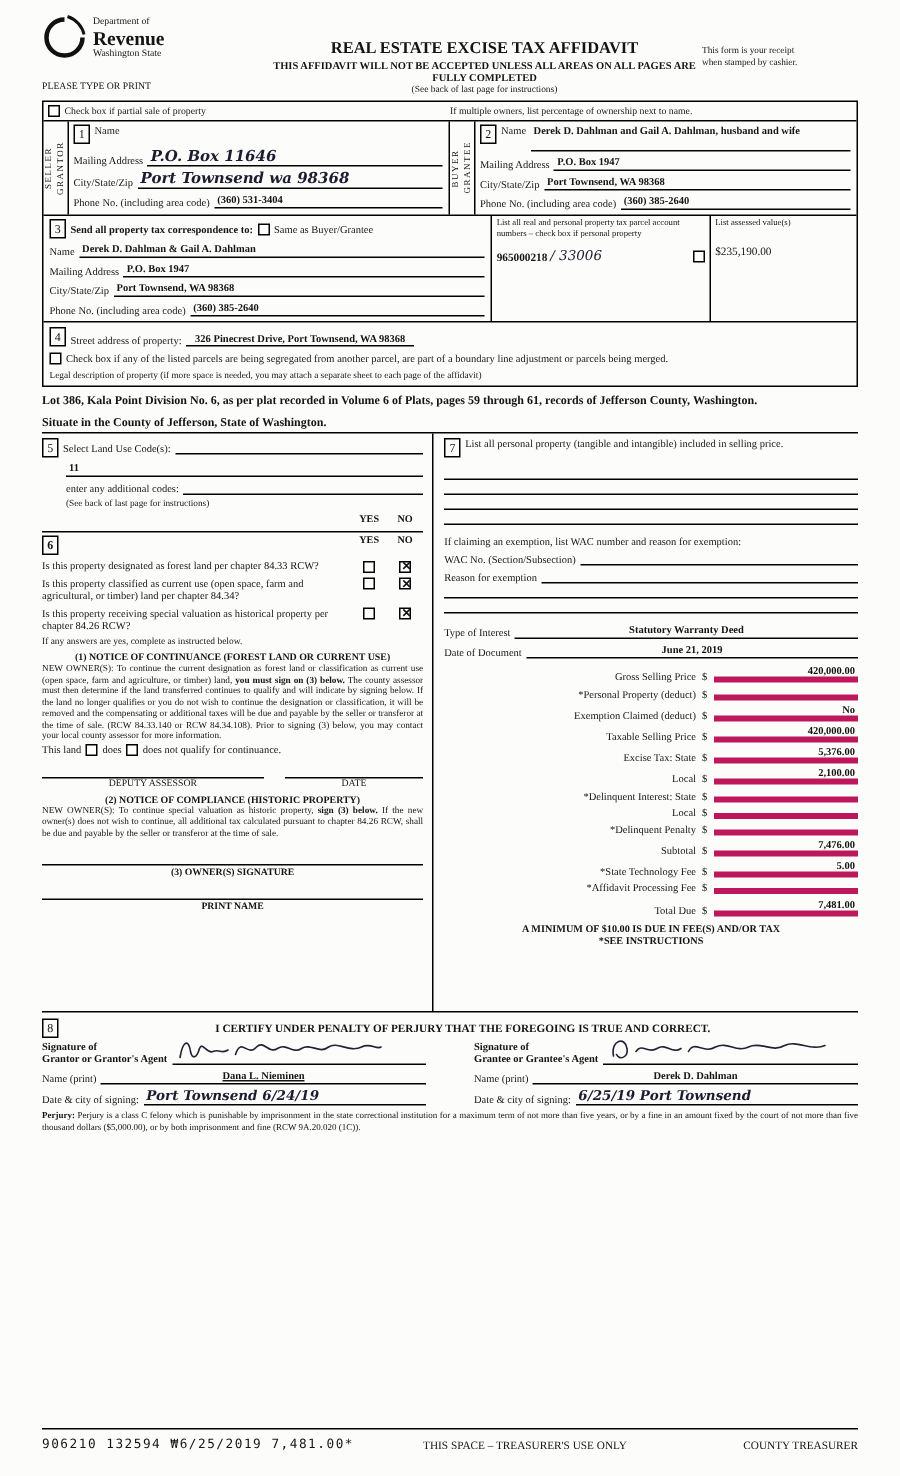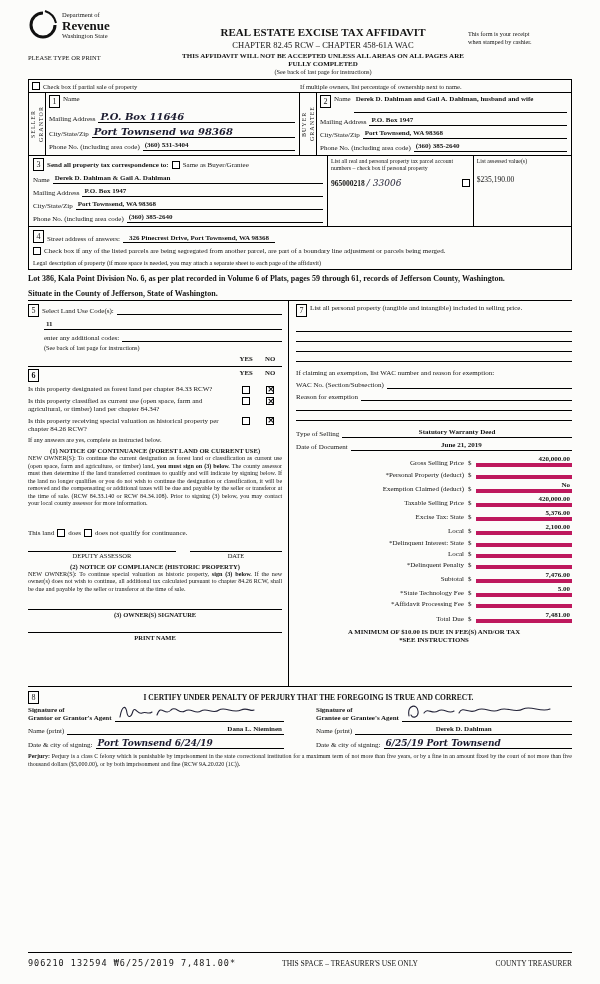--- a/index.html
+++ b/index.html
@@ -115,21 +115,20 @@
         <div class="dept">
           <div class="dept-s">Department of</div>
           <div class="dept-b">Revenue</div>
           <div class="dept-s">Washington State</div>
         </div>
       </div>
       <div class="please-type">PLEASE TYPE OR PRINT</div>
     </div>
     <div class="hdr-center">
       <div class="form-title">REAL ESTATE EXCISE TAX AFFIDAVIT</div>
-      <div class="chapter">CHAPTER 82.45 RCW – CHAPTER 458-61A WAC</div>
       <div class="warning">THIS AFFIDAVIT WILL NOT BE ACCEPTED UNLESS ALL AREAS ON ALL PAGES ARE FULLY COMPLETED</div>
       <div class="seeback">(See back of last page for instructions)</div>
     </div>
     <div class="hdr-right">
       <div>This form is your receipt</div>
       <div>when stamped by cashier.</div>
     </div>
   </div>
 
   <div class="main-box">
@@ -236,21 +235,21 @@
         <div class="assessed-cell">
           <div>List assessed value(s)</div>
           <div class="assessed-val">$235,190.00</div>
         </div>
       </div>
     </div>
 
     <div class="sec4">
       <div class="line" style="margin-top:0;">
         <span class="numbox">4</span>
-        <span>Street address of answers:</span>
+        <span>Street address of property:</span>
         <span class="inline-u">326 Pinecrest Drive, Port Townsend, WA  98368</span>
       </div>
       <div class="line">
         <span class="cb"></span>
         <span style="flex:1;">Check box if any of the listed parcels are being segregated from another parcel, are part of a boundary line adjustment or parcels being merged.</span>
       </div>
       <div class="legal-note">Legal description of property (if more space is needed, you may attach a separate sheet to each page of the affidavit)</div>
     </div>
   </div>
 
@@ -306,21 +305,21 @@
           <span class="qtext">Is this property receiving special valuation as historical property per chapter 84.26 RCW?</span>
           <span class="qcb"><span class="cb"></span></span>
           <span class="qcb"><span class="cb checked"></span></span>
         </div>
 
         <div style="margin-top:3px;font-size:6.3px;">If any answers are yes, complete as instructed below.</div>
 
         <div class="notice-title">(1) NOTICE OF CONTINUANCE (FOREST LAND OR CURRENT USE)</div>
         <div class="notice-body"><span>NEW OWNER(S): To continue the current designation as forest land or classification as current use (open space, farm and agriculture, or timber) land, </span><span class="bold">you must sign on (3) below.</span><span> The county assessor must then determine if the land transferred continues to qualify and will indicate by signing below. If the land no longer qualifies or you do not wish to continue the designation or classification, it will be removed and the compensating or additional taxes will be due and payable by the seller or transferor at the time of sale. (RCW 84.33.140 or RCW 84.34.108). Prior to signing (3) below, you may contact your local county assessor for more information.</span></div>
 
-        <div class="qrow" style="align-items:center;margin-top:21px;">
+        <div class="qrow" style="align-items:center;margin-top:0;">
           <span>This land</span>
           <span class="cb" style="margin:0 3px;"></span>
           <span>does</span>
           <span class="cb" style="margin:0 3px;"></span>
           <span>does not qualify for continuance.</span>
         </div>
 
         <div class="deputy-row">
           <div style="flex:1.6;">
             <div class="sigline"></div>
@@ -362,21 +361,21 @@
         <span class="fill"></span>
       </div>
       <div class="frow">
         <span class="flabel">Reason for exemption</span>
         <span class="fill"></span>
       </div>
       <div class="blank-line"></div>
       <div class="blank-line"></div>
 
       <div class="frow" style="margin-top:7px;">
-        <span class="flabel">Type of Selling</span>
+        <span class="flabel">Type of Interest</span>
         <span class="fval" style="text-align:center;">Statutory Warranty Deed</span>
       </div>
       <div class="frow">
         <span class="flabel">Date of Document</span>
         <span class="fval" style="text-align:center;">June 21, 2019</span>
       </div>
 
       <div style="margin-top:4px;">
         <div class="fee-row">
           <span class="fee-label">Gross Selling Price</span>
@@ -463,21 +462,21 @@
             <span>Grantor or Grantor's Agent</span>
           </span>
           <span class="fill" style="margin-left:3px;">
             <svg class="sig-svg" width="140" height="22" viewBox="0 0 140 22">
               <path d="M3 16 C5 4 9 4 10 12 C11 17 14 17 16 10 C18 5 21 14 25 12 C29 10 31 14 35 11 M40 14 C44 2 48 16 54 9 C59 4 62 14 68 10 C74 6 78 14 84 10 C90 6 96 14 102 9 C108 5 116 13 124 9 C130 6 134 11 137 9" fill="none" stroke="#232338" stroke-width="1.1" stroke-linecap="round"></path>
             </svg>
           </span>
         </div>
         <div class="frow">
           <span class="flabel">Name (print)</span>
-          <span class="fval" style="text-align:right;">Dana L. Nieminen</span>
+          <span class="fval" style="text-align:center;text-decoration:underline;">Dana L. Nieminen</span>
         </div>
         <div class="frow">
           <span class="flabel">Date &amp; city of signing:</span>
           <span class="fval hand sm">Port Townsend   6/24/19</span>
         </div>
       </div>
       <div class="sig-col">
         <div class="sigfield">
           <span class="lbl">
             <span>Signature of</span><br>

